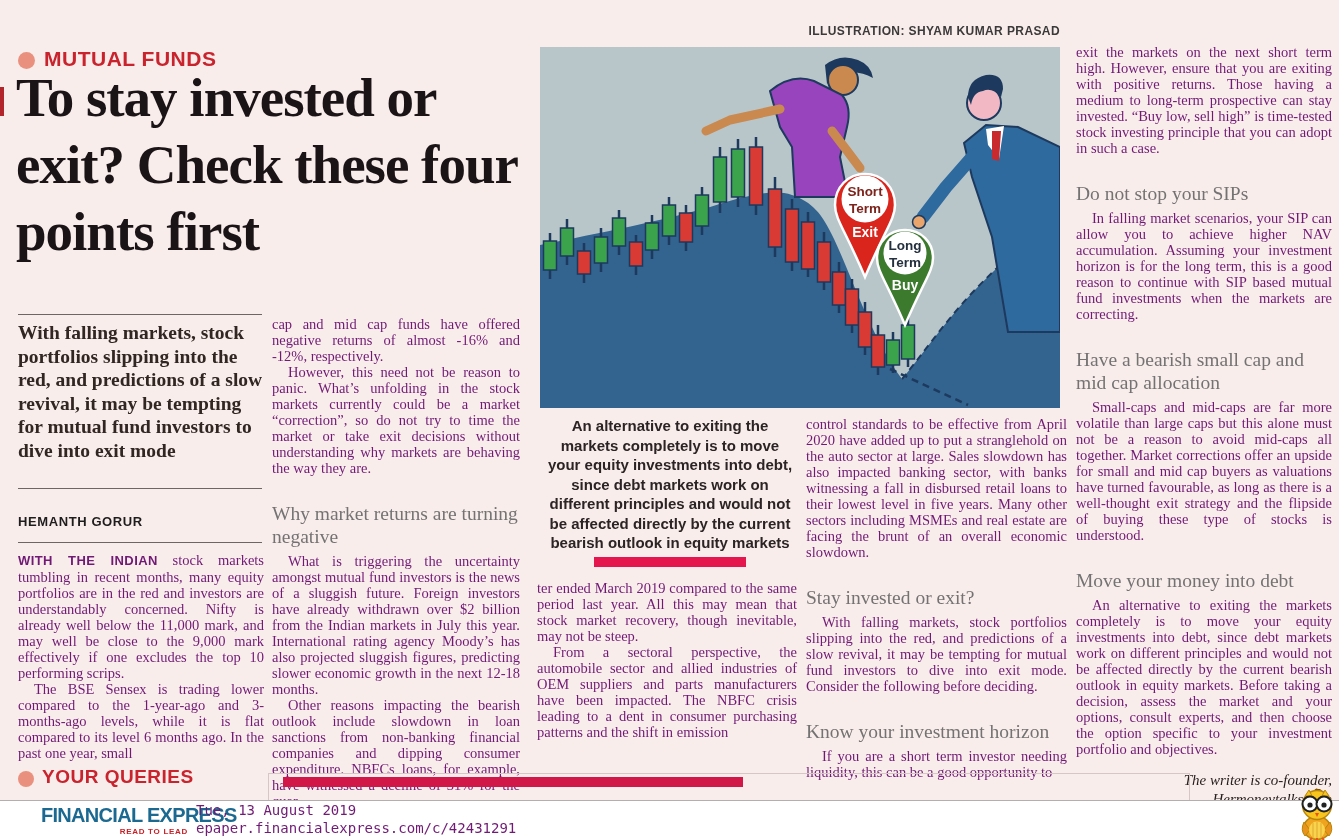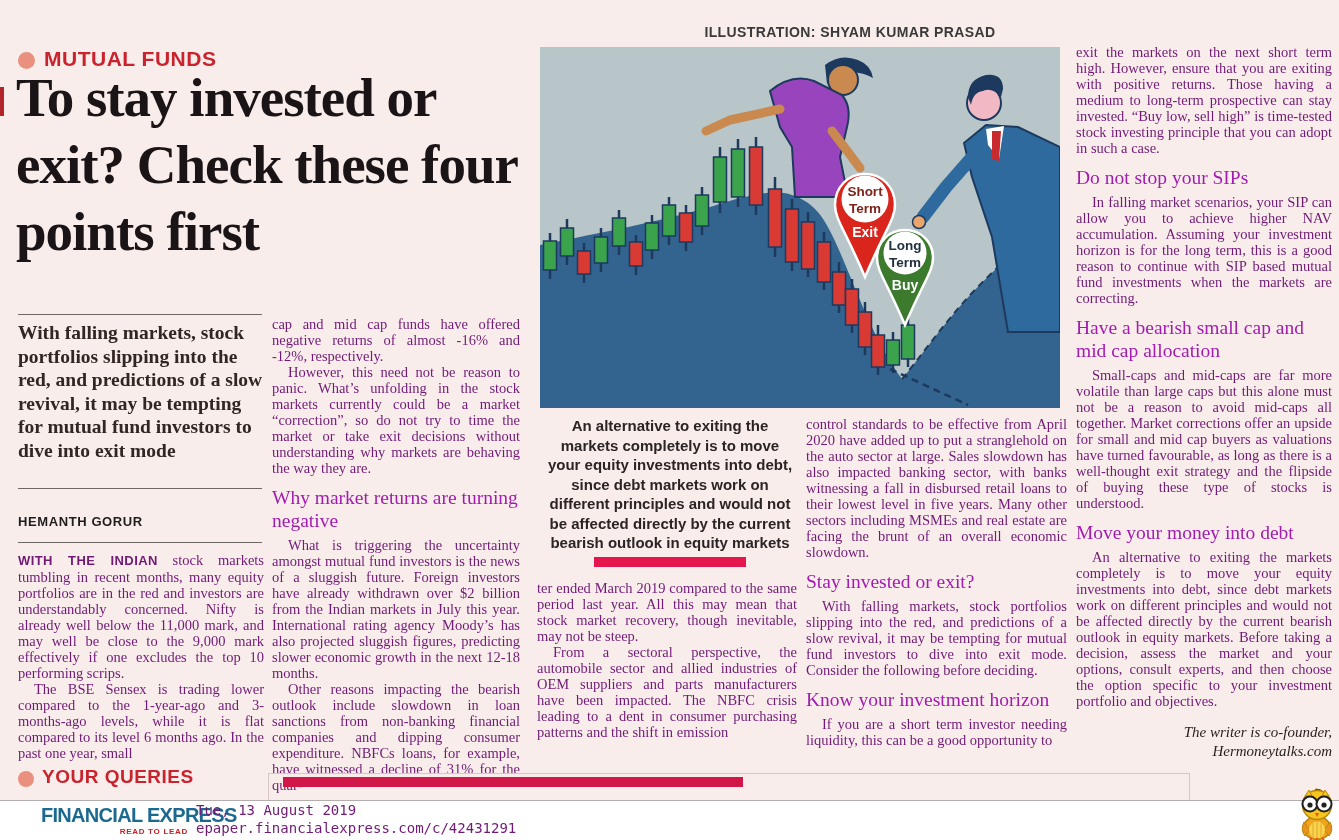--- a/index.html
+++ b/index.html
@@ -15,24 +15,24 @@
             color:#1a1416;letter-spacing:-1px;}
   .rule{height:0;border-top:1.5px solid #6e6663;}
   .standfirst{font-family:"Liberation Serif",serif;font-weight:bold;font-size:19.5px;line-height:23.5px;
               color:#322623;}
   .byline{font-family:"Liberation Sans",sans-serif;font-weight:bold;font-size:13px;
           letter-spacing:.6px;color:#1d1d1d;}
   
   .col p{margin:0;text-align:justify;font-size:14.5px;line-height:16px;color:#701a75;}
   .col p.ind{text-indent:16px;}
   .leadin{font-family:"Liberation Sans",sans-serif;font-weight:bold;font-size:13px;letter-spacing:.4px;}
-  .colhead{font-family:"Liberation Serif",serif;font-size:19.5px;line-height:23px;color:#a21caf;
-           margin:10px 0 5px 0;}
-  .credit{font-family:"Liberation Sans",sans-serif;font-weight:bold;font-size:14px;
-          letter-spacing:.4px;color:#3a3a3a;text-align:center;}
+  .colhead{font-family:"Liberation Serif",serif;font-size:19.5px;line-height:23px;color:#737373;
+           margin:26px 0 5px 0;}
+  .credit{font-family:"Liberation Sans",sans-serif;font-weight:bold;font-size:12px;
+          letter-spacing:.4px;color:#3a3a3a;text-align:right;}
   .caption{font-family:"Liberation Sans",sans-serif;font-weight:bold;font-size:15px;line-height:19.5px;
            text-align:center;color:#2b2424;}
   .capbar{background:#e5164e;}
   .signoff{font-style:italic;text-align:right;font-size:15px;line-height:19px;margin-top:14px;}
   
   .qbox{border:1.5px solid #d6c6c6;}
   .qbar{background:#d11648;}
   
   .footer{background:#ffffff;border-top:1px solid #b5aeae;}
   .brand{font-family:"Liberation Sans",sans-serif;font-weight:bold;font-size:20px;

